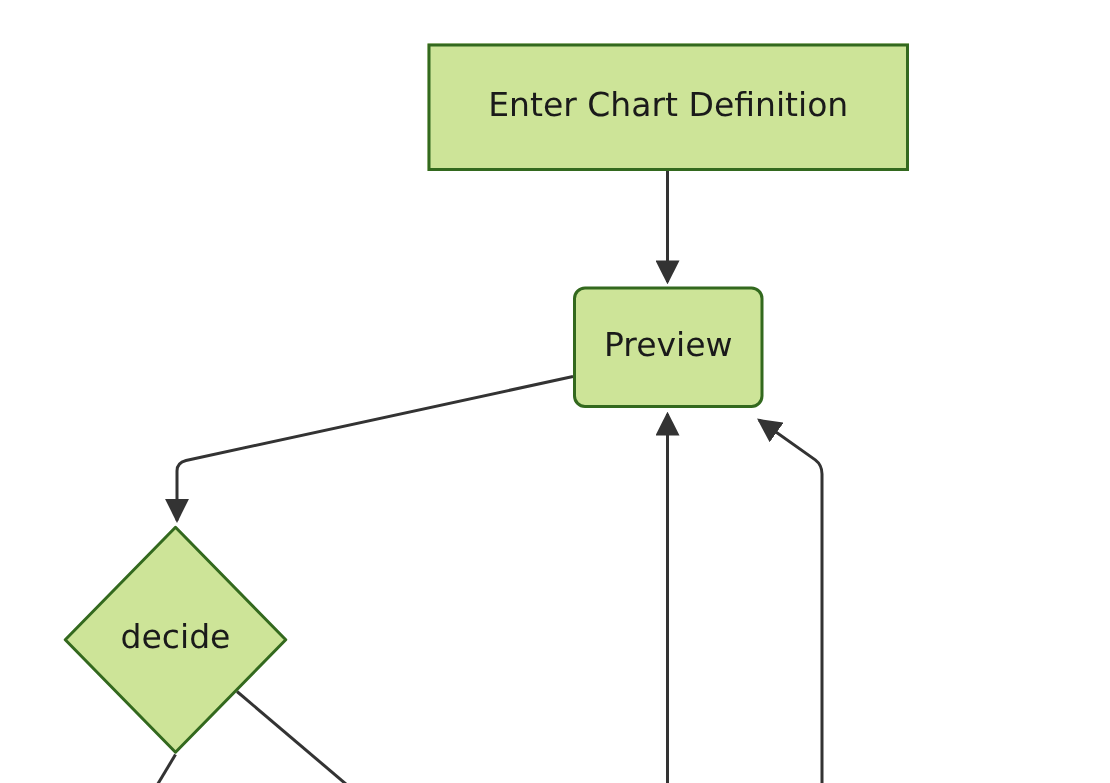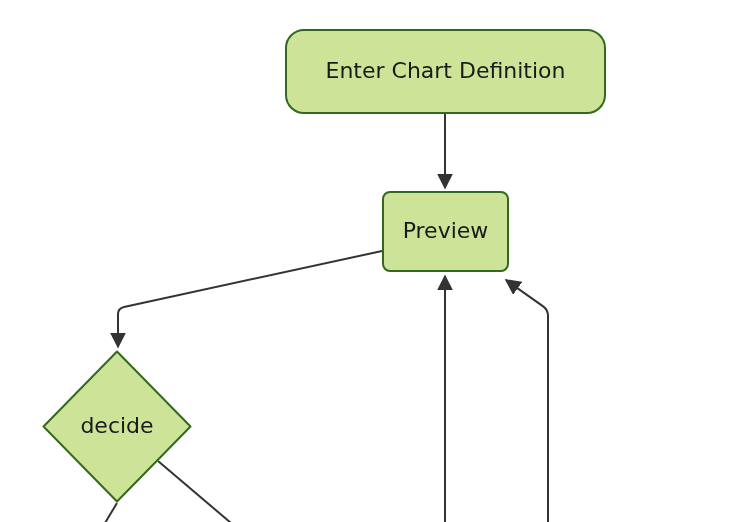--- a/index.html
+++ b/index.html
@@ -34,21 +34,20 @@
   }
   .node {
     position: absolute;
     box-sizing: border-box;
     display: flex;
     align-items: center;
     justify-content: center;
     font-size: 22px;
     line-height: 1.2;
     text-align: center;
-    border-radius: 19px;
   }
   .node-rect {
     background: var(--node-fill, #cde498);
     border: 2px solid var(--node-border, #33691e);
   }
   .node-enter {
     left: 285px;
     top: 29px;
     width: 321px;
     height: 85px;

